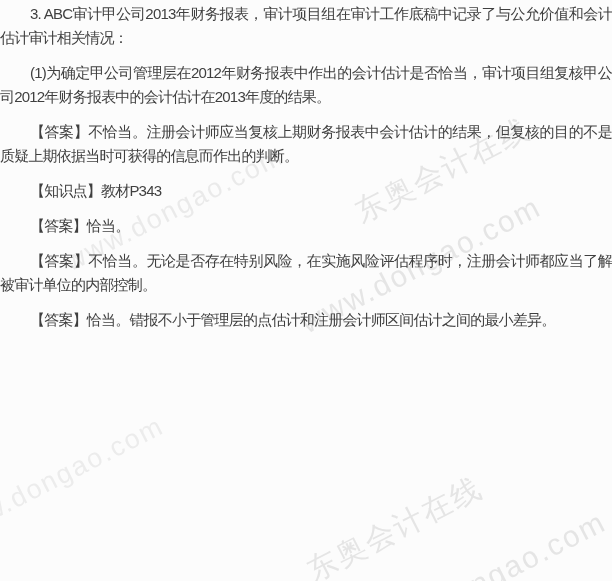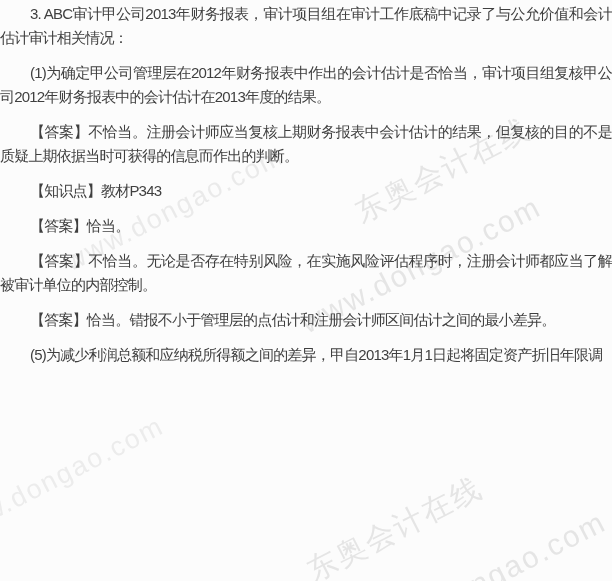--- a/index.html
+++ b/index.html
@@ -68,16 +68,15 @@
   </div>
 
   <main class="content">
     <p class="para">3. ABC审计甲公司2013年财务报表，审计项目组在审计工作底稿中记录了与公允价值和会计估计审计相关情况：</p>
     <p class="para">(1)为确定甲公司管理层在2012年财务报表中作出的会计估计是否恰当，审计项目组复核甲公司2012年财务报表中的会计估计在2013年度的结果。</p>
     <p class="para">【答案】不恰当。注册会计师应当复核上期财务报表中会计估计的结果，但复核的目的不是质疑上期依据当时可获得的信息而作出的判断。</p>
     <p class="para">【知识点】教材P343</p>
     <p class="para">【答案】恰当。</p>
     <p class="para">【答案】不恰当。无论是否存在特别风险，在实施风险评估程序时，注册会计师都应当了解被审计单位的内部控制。</p>
     <p class="para">【答案】恰当。错报不小于管理层的点估计和注册会计师区间估计之间的最小差异。</p>
-    <p class="para">(5)为减少利润总额和应纳税所得额之间的差异，甲自2013年1月1日起将固定资产折旧年限调</p>
   </main>
 
 </div>
 
 </body></html>

